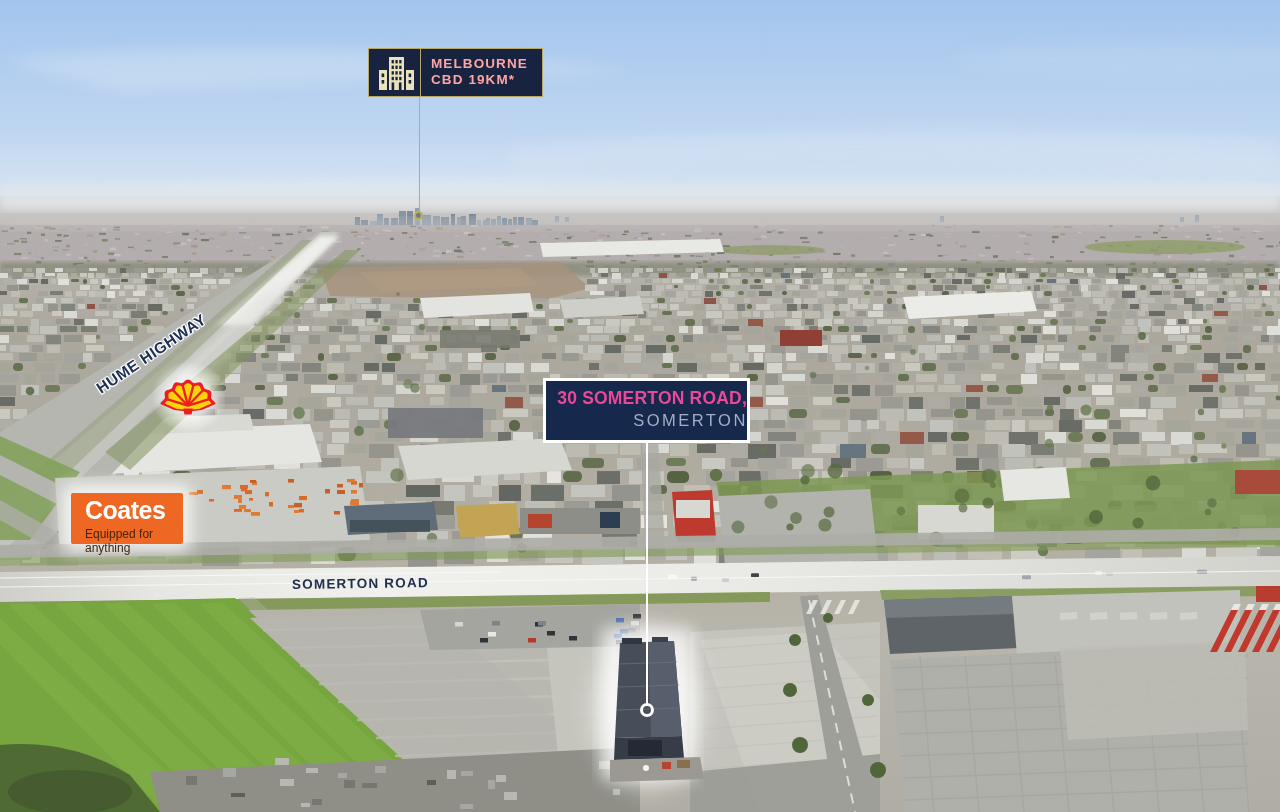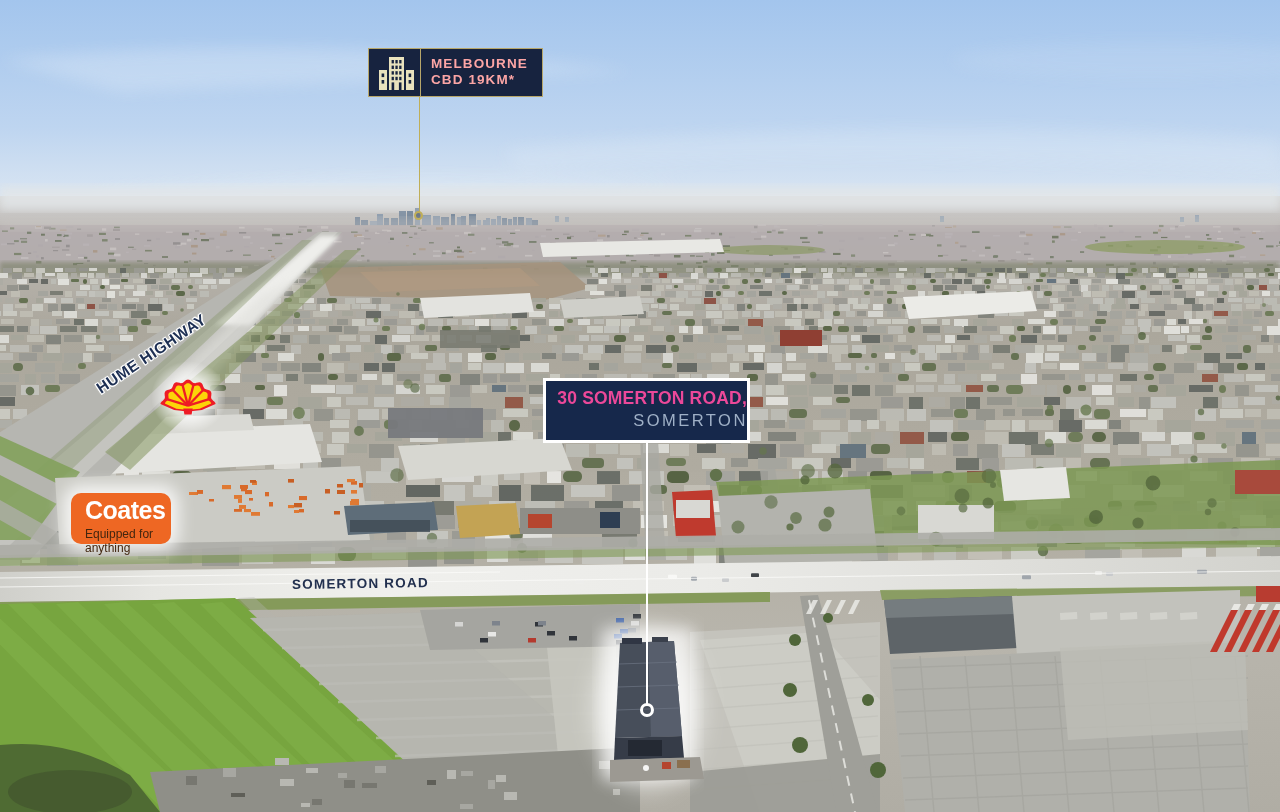--- a/index.html
+++ b/index.html
@@ -2743,21 +2743,21 @@
         <line x1="36" y1="43.5" x2="13.8" y2="36.5"></line>
         <line x1="36" y1="43.5" x2="20.3" y2="27.2"></line>
         <line x1="36" y1="43.5" x2="30.3" y2="21.9"></line>
         <line x1="36" y1="43.5" x2="41.7" y2="21.9"></line>
         <line x1="36" y1="43.5" x2="51.7" y2="27.2"></line>
         <line x1="36" y1="43.5" x2="58.2" y2="36.5"></line>
       </g>
   <path d="M31.4,46.1 L40.6,46.1 L39.5,52.0 L32.5,52.0 Z" fill="#ee1c25"></path>
 </svg>
 
-<div class="lbl" style="left:71px; top:493px; width:100px; height:51px; background:#ee6723; border-radius:10px; box-shadow:0 0 16px 8px rgba(255,255,255,0.8);">
+<div class="lbl" style="left:71px; top:493px; width:112px; height:51px; background:#ee6723; border-radius:2px; box-shadow:0 0 16px 8px rgba(255,255,255,0.8);">
   <div style="position:absolute; left:14px; top:3px; color:#fff; font-weight:bold; font-size:25px; letter-spacing:-0.5px;">Coates</div>
   <div style="position:absolute; left:14px; top:34px; color:#42260f; font-size:12px;">Equipped for anything</div>
 </div>
 
 <div class="lbl" style="left:543px; top:378px; width:207px; height:65px; background:#16284b; border:3px solid #ffffff; box-sizing:border-box;">
   <div style="position:absolute; left:0; top:7px; width:100%; text-align:right; color:#ec4899; font-weight:bold; font-size:17.5px; letter-spacing:0.2px;">30 SOMERTON ROAD,</div>
   <div style="position:absolute; left:0; top:30px; width:100%; text-align:center; color:#9fb0c6; font-size:16.5px; letter-spacing:2.5px;margin-left:44px;">SOMERTON</div>
 </div>
 
 <div class="lbl" style="left:645.5px; top:443px; width:2.5px; height:261px; background:#ffffff;"></div>

